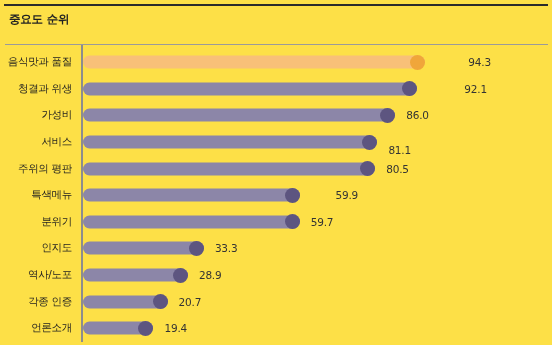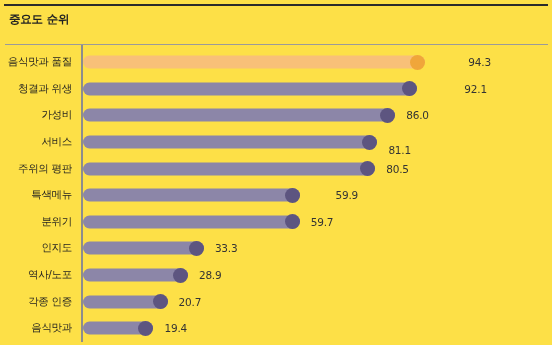--- a/index.html
+++ b/index.html
@@ -201,21 +201,21 @@
       </div>
       <div class="bar-row" style="top: 243.4px;">
         <div class="cat-label">각종 인증</div>
         <div class="bar-track" style="width: 84.579px;">
           <div class="bar-fill" style="width: 84.579px; background: rgb(140, 134, 168);"></div>
           <div class="bar-cap" style="left: 84.579px; background: rgb(93, 85, 128);"></div>
         </div>
         <div class="bar-value" style="left: 178.579px;">20.7</div>
       </div>
       <div class="bar-row" style="top: 270px;">
-        <div class="cat-label">음식맛과</div>
+        <div class="cat-label">언론소개</div>
         <div class="bar-track" style="width: 70.422px;">
           <div class="bar-fill" style="width: 70.422px; background: rgb(140, 134, 168);"></div>
           <div class="bar-cap" style="left: 70.422px; background: rgb(93, 85, 128);"></div>
         </div>
         <div class="bar-value" style="left: 164.422px;">19.4</div>
       </div>
     </div>
 
 </div>
 

